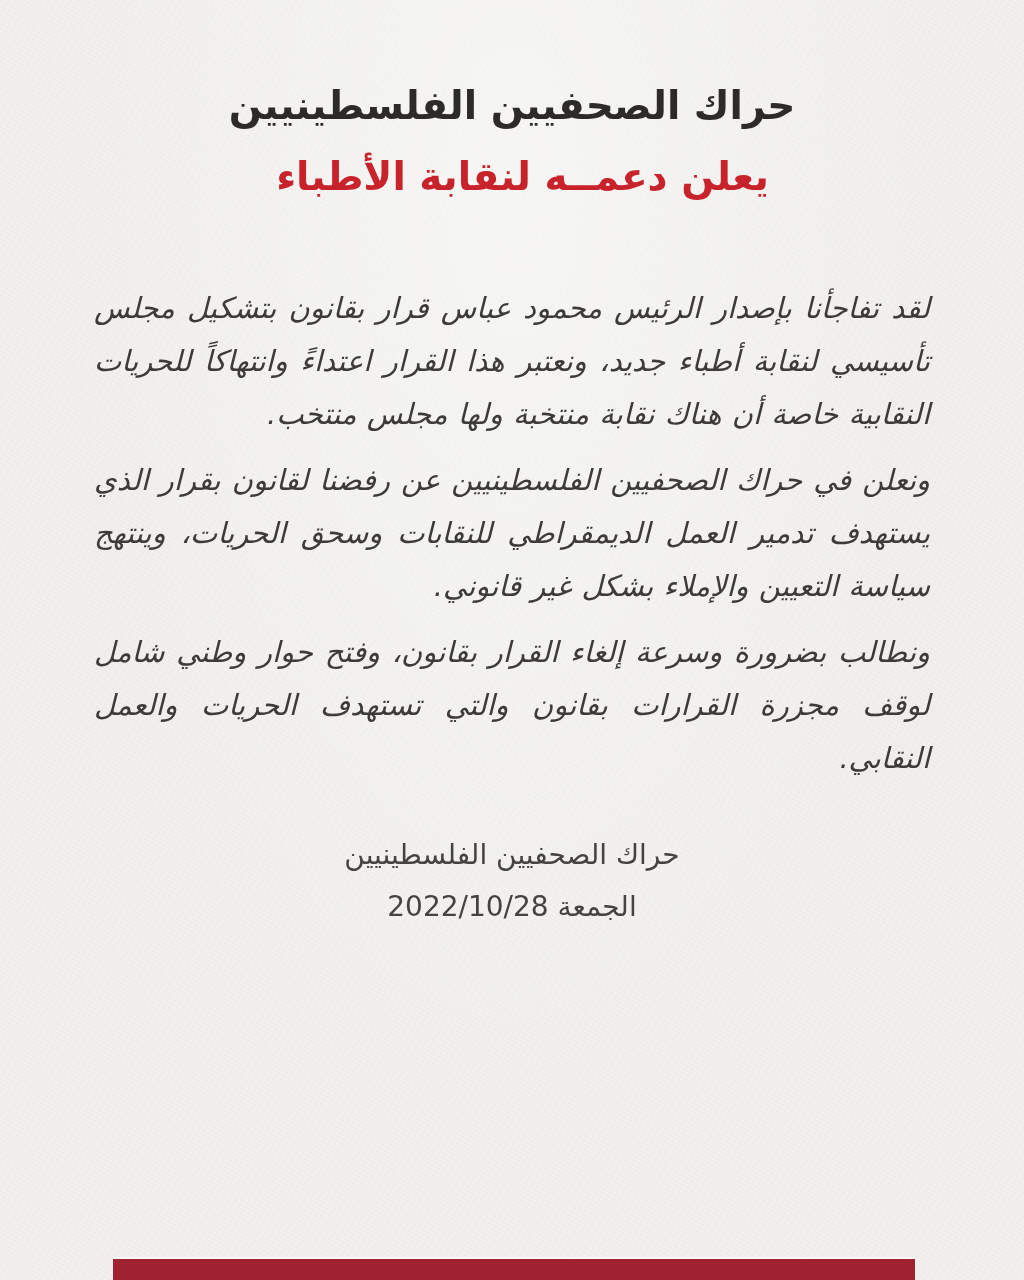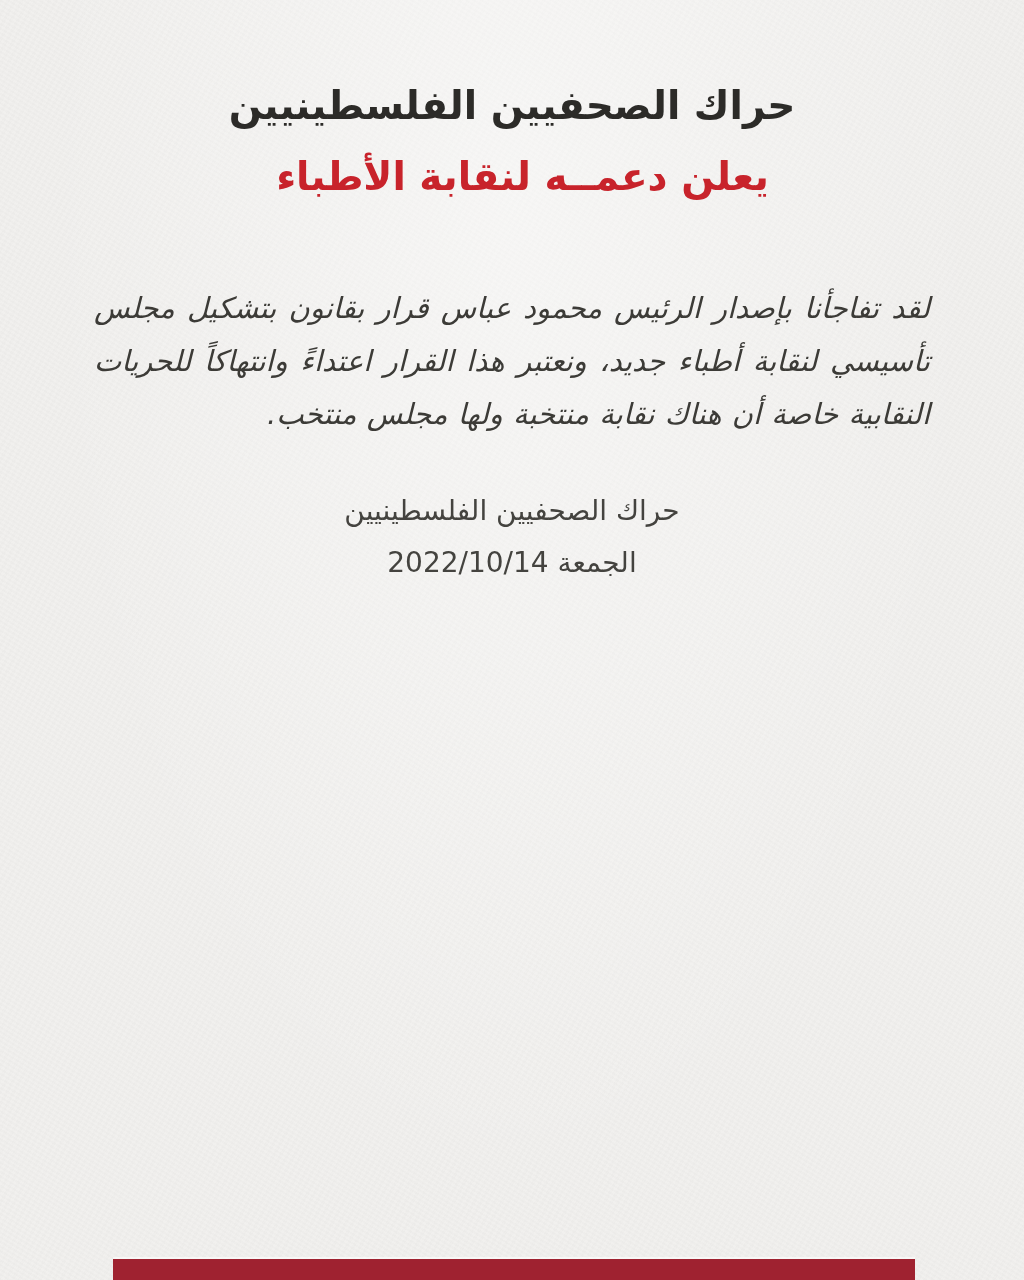--- a/index.html
+++ b/index.html
@@ -78,22 +78,24 @@
 
 <div class="page">
 
   <header class="statement-header">
     <h1 class="title-line1">حراك الصحفيين الفلسطينيين</h1>
     <h2 class="title-line2">يعلن دعمــه لنقابة الأطباء</h2>
   </header>
 
   <main class="statement-body">
     <p>لقد تفاجأنا بإصدار الرئيس محمود عباس قرار بقانون بتشكيل مجلس تأسيسي لنقابة أطباء جديد، ونعتبر هذا القرار اعتداءً وانتهاكاً للحريات النقابية خاصة أن هناك نقابة منتخبة ولها مجلس منتخب.</p>
+    <p>ونعلن في حراك الصحفيين الفلسطينيين عن رفضنا لقانون بقرار الذي يستهدف تدمير العمل الديمقراطي للنقابات وسحق الحريات، وينتهج سياسة التعيين والإملاء بشكل غير قانوني.</p>
+    <p>ونطالب بضرورة وسرعة إلغاء القرار بقانون، وفتح حوار وطني شامل لوقف مجزرة القرارات بقانون والتي تستهدف الحريات والعمل النقابي.</p>
   </main>
 
   <footer class="statement-footer">
     <div>حراك الصحفيين الفلسطينيين</div>
-    <div>الجمعة 2022/10/14</div>
+    <div>الجمعة 2022/10/28</div>
   </footer>
 
   <div class="red-bar"></div>
 
 </div>
 
 </body></html>

